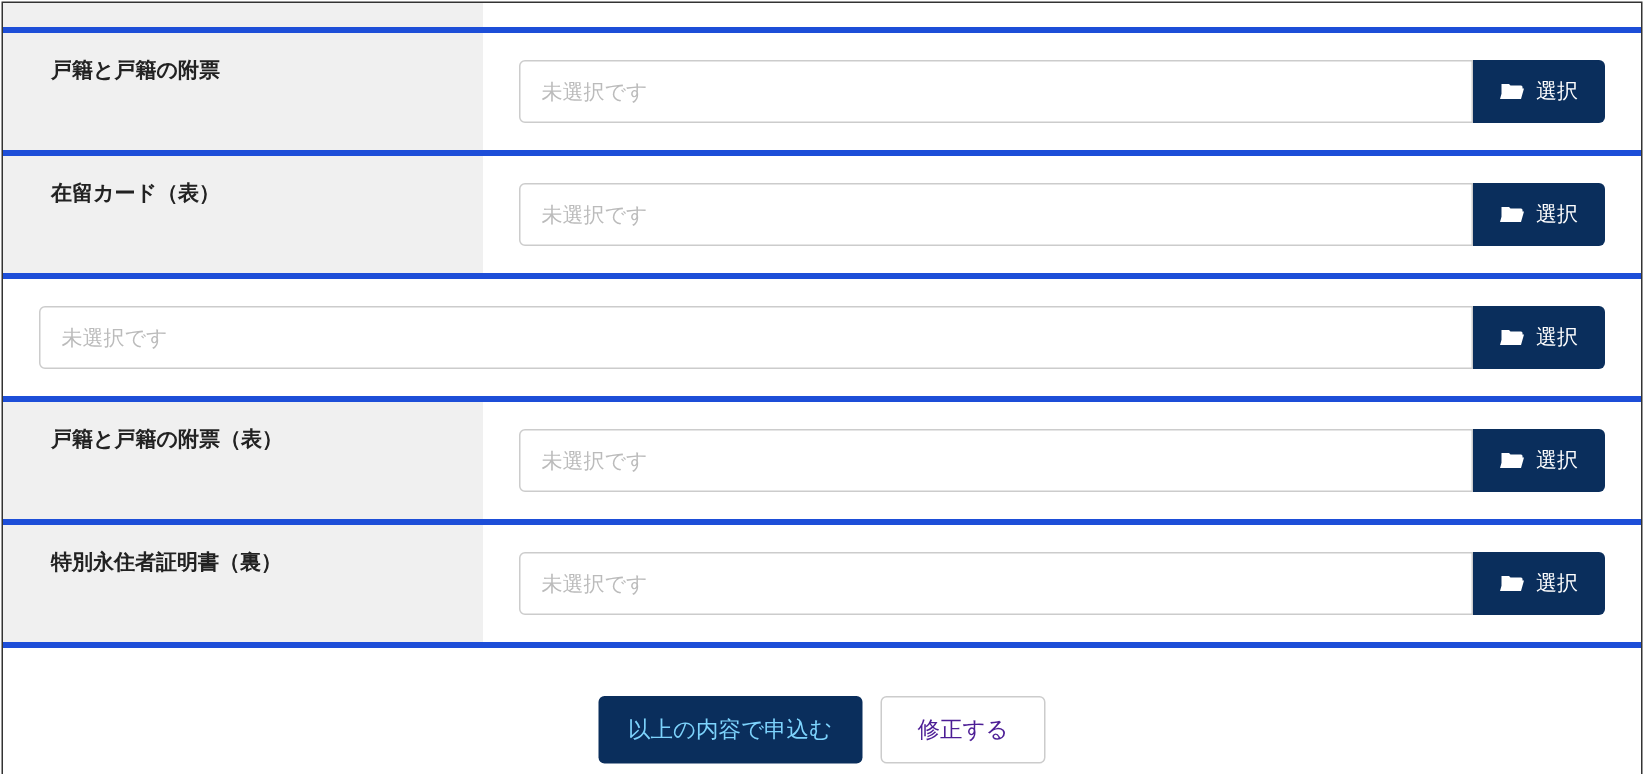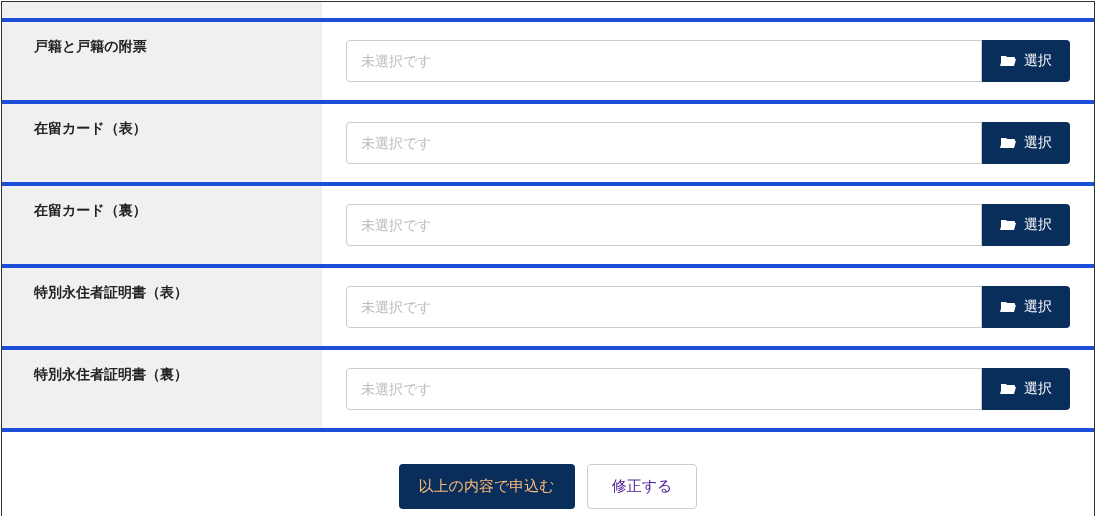--- a/index.html
+++ b/index.html
@@ -82,21 +82,21 @@
       display: inline-block;
     }
     .button-row {
       display: flex;
       justify-content: center;
       gap: 12px;
       padding: 32px 0 28px 0;
     }
     .btn-primary {
       background: #0a2e5c;
-      color: #fdba74;
+      color: #7dd3fc;
       border: none;
       padding: 12px 20px;
       font-size: 15px;
       border-radius: 4px;
       cursor: pointer;
     }
     .btn-secondary {
       background: #fff;
       color: #4c1d95;
       border: 1px solid #ccc;
@@ -144,38 +144,37 @@
                 <path d="M1 2h5l1 1h7a1 1 0 0 1 1 1v1H3l-2 7V2zm-1 10l2-7h14l-2 7H0z"></path>
               </svg>
           </span>
           <span>選択</span>
         </button>
       </div>
     </div>
   </div>
 
   <div class="form-row">
-    <div class="label-cell">在留カード（裏）</div>
-    <div class="input-cell">
-      <div class="file-input-group">
-        <div class="file-display">未選択です</div>
-        <button class="select-button">
-          <span class="folder-icon">
-            <svg viewBox="0 0 16 14" fill="white">
-                <path d="M1 2h5l1 1h7a1 1 0 0 1 1 1v1H3l-2 7V2zm-1 10l2-7h14l-2 7H0z"></path>
-              </svg>
-          </span>
-          <span>選択</span>
-        </button>
-      </div>
-    </div>
-  </div>
-
-  <div class="form-row">
-    <div class="label-cell">特別永住者証明書（表）</div>
+    <div class="input-cell">
+      <div class="file-input-group">
+        <div class="file-display">未選択です</div>
+        <button class="select-button">
+          <span class="folder-icon">
+            <svg viewBox="0 0 16 14" fill="white">
+                <path d="M1 2h5l1 1h7a1 1 0 0 1 1 1v1H3l-2 7V2zm-1 10l2-7h14l-2 7H0z"></path>
+              </svg>
+          </span>
+          <span>選択</span>
+        </button>
+      </div>
+    </div>
+  </div>
+
+  <div class="form-row">
+    <div class="label-cell">戸籍と戸籍の附票（表）</div>
     <div class="input-cell">
       <div class="file-input-group">
         <div class="file-display">未選択です</div>
         <button class="select-button">
           <span class="folder-icon">
             <svg viewBox="0 0 16 14" fill="white">
                 <path d="M1 2h5l1 1h7a1 1 0 0 1 1 1v1H3l-2 7V2zm-1 10l2-7h14l-2 7H0z"></path>
               </svg>
           </span>
           <span>選択</span>

